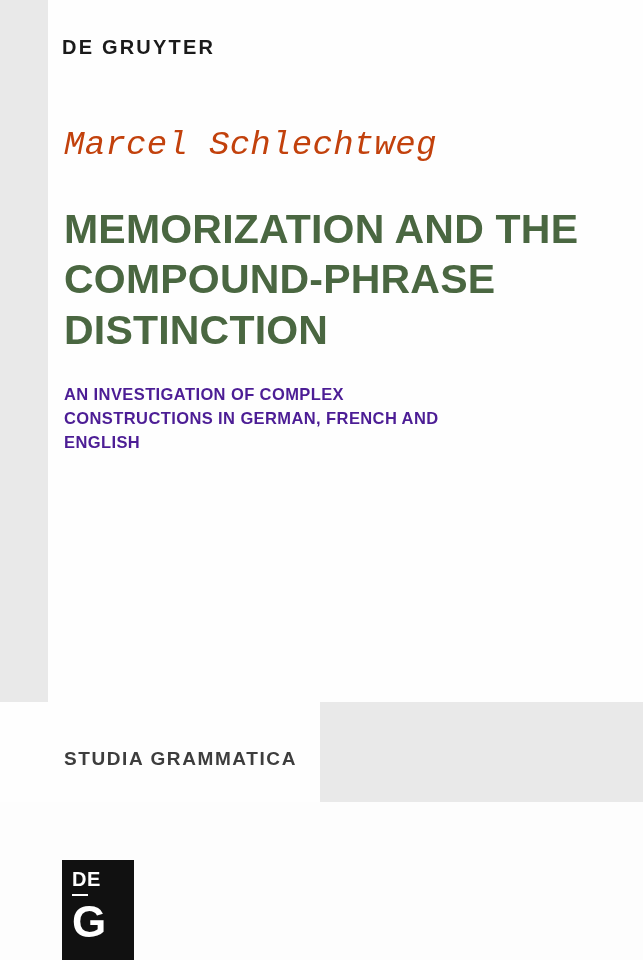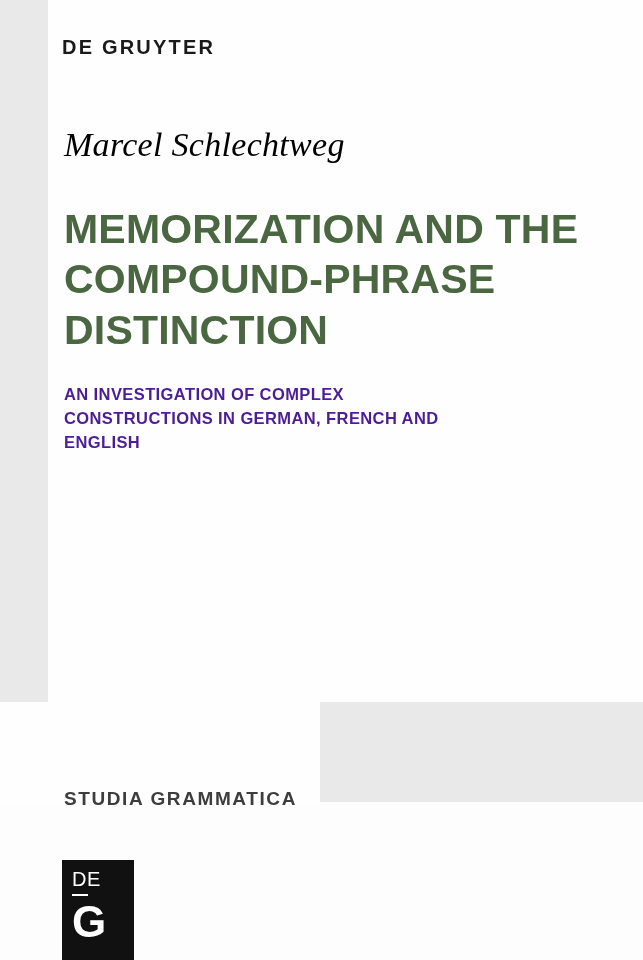--- a/index.html
+++ b/index.html
@@ -73,22 +73,22 @@
     font-family: "Liberation Sans", sans-serif;
   }
 
   
   .author {
     position: absolute;
     left: 64px;
     top: 126px;
     font-size: 34px;
     font-style: italic;
-    color: #000000;
-    font-family: Liberation Serif, serif;
+    color: #c2410c;
+    font-family: Liberation Mono, monospace;
     letter-spacing: 0.3px;
   }
 
   
   .title {
     position: absolute;
     left: 64px;
     top: 176px;
     width: 540px;
     font-size: 41px;
@@ -120,39 +120,38 @@
   .series {
     position: absolute;
     left: 64px;
     top: 748px;
     font-size: 19px;
     font-weight: bold;
     letter-spacing: 1.6px;
     color: #3d3d3d;
     font-family: "Liberation Sans", sans-serif;
     text-transform: uppercase;
-    margin-top: 40px;
   }
 
   
   .logo {
     position: absolute;
     left: 62px;
     top: 860px;
     width: 72px;
     height: 100px;
     background: #111111;
     color: #ffffff;
   }
   .logo .dg-d {
     position: absolute;
     left: 10px;
     top: 8px;
     font-size: 20px;
-    font-weight: normal;
+    font-weight: bold;
     letter-spacing: 0.5px;
     text-align: right;
   }
   .logo .dg-rule {
     position: absolute;
     left: 10px;
     top: 34px;
     width: 16px;
     height: 2px;
     background: #ffffff;

